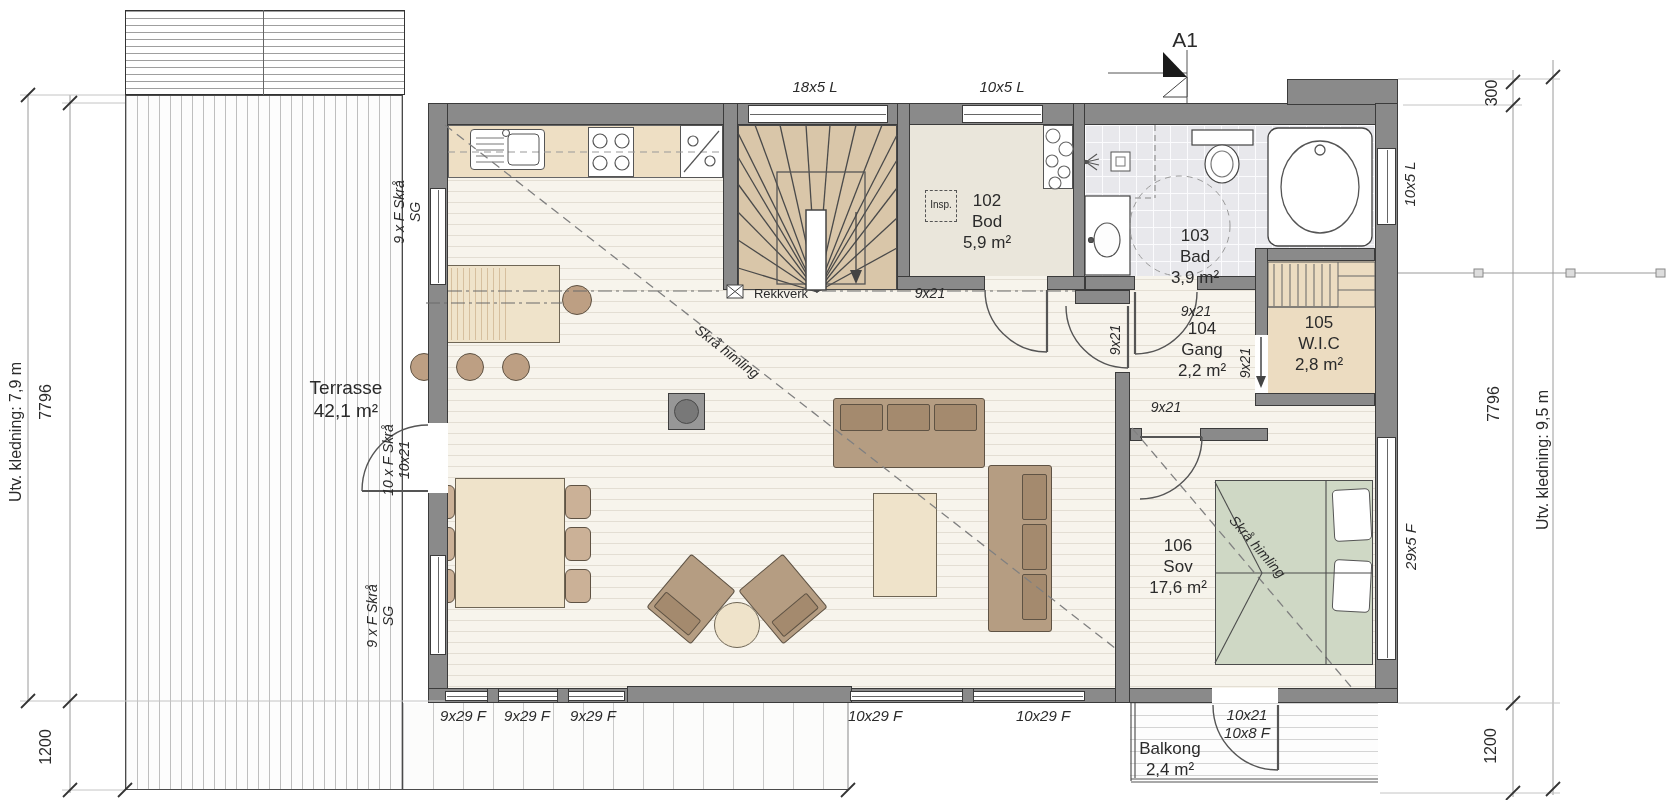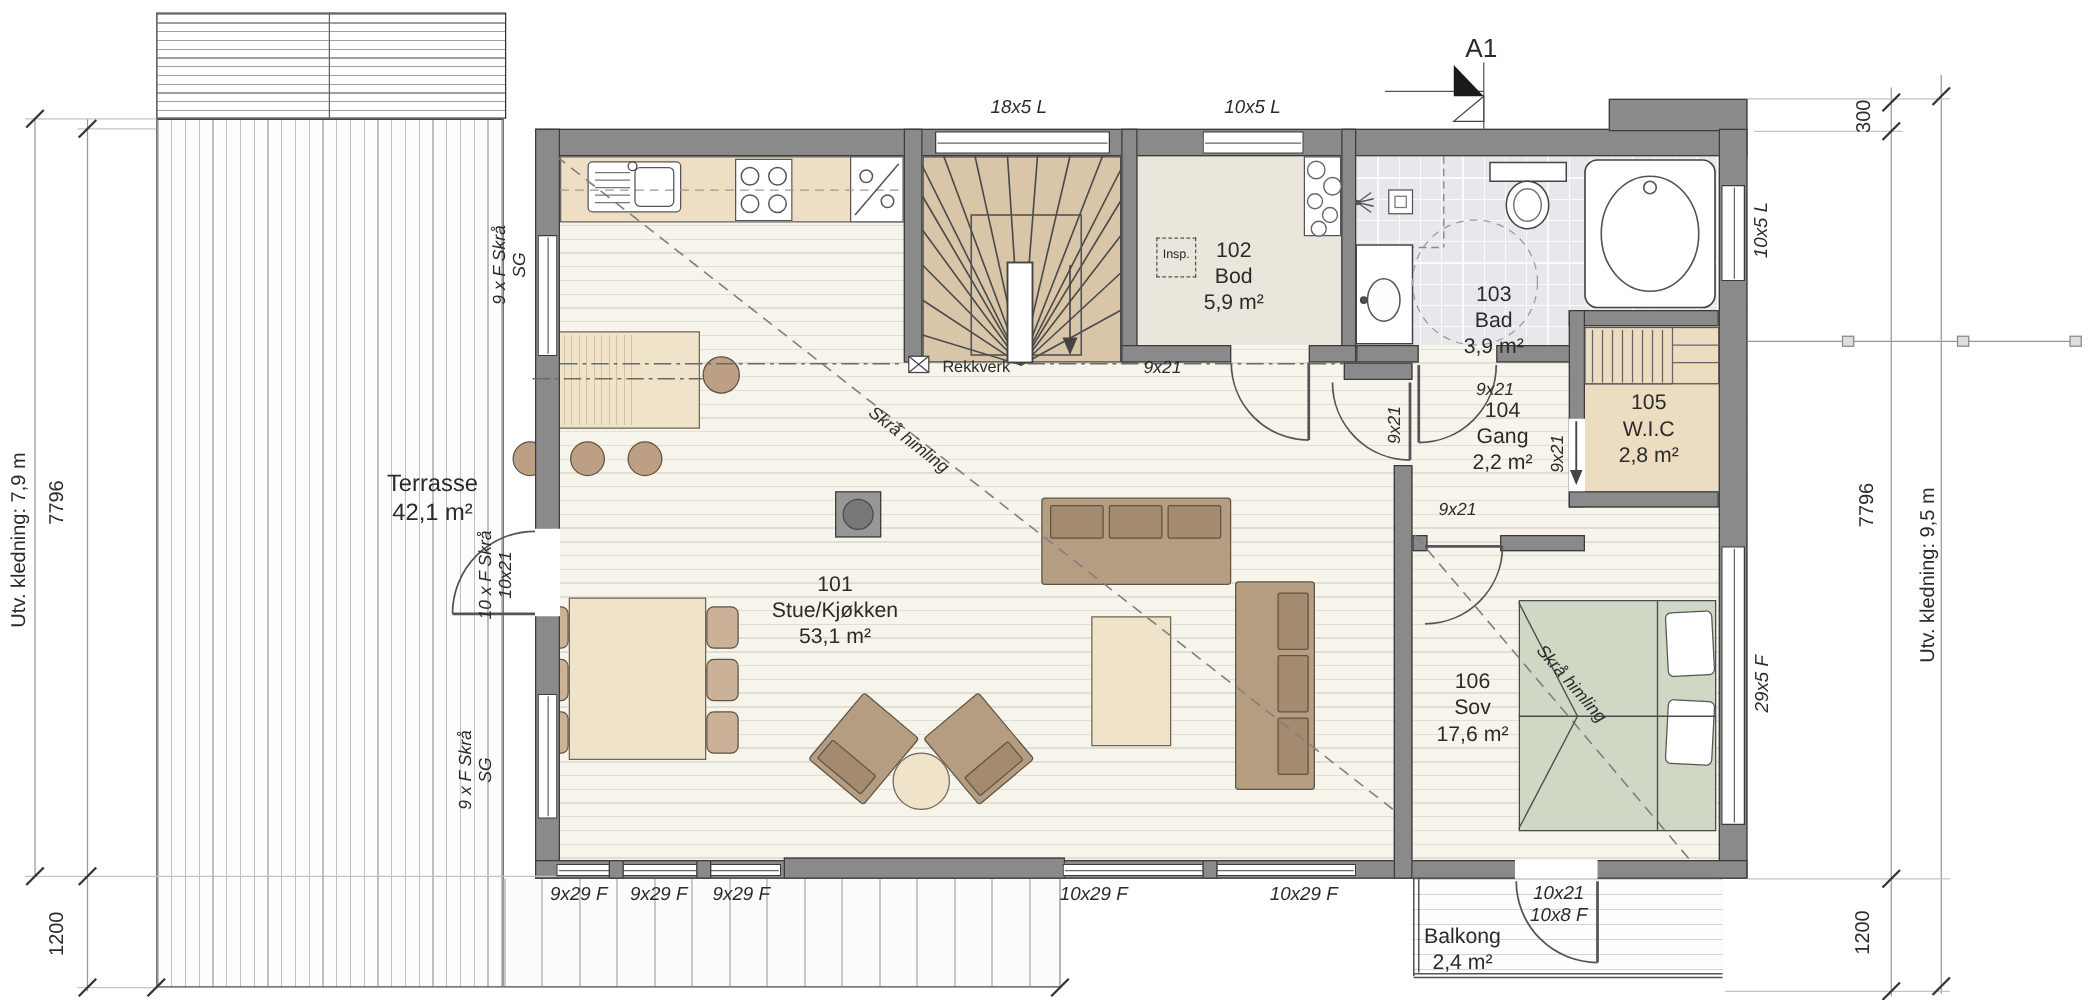--- a/index.html
+++ b/index.html
@@ -319,25 +319,20 @@
       <line x1="1108" y1="73" x2="1187" y2="73" stroke="#555"></line>
       <polygon points="1163,52 1187,77 1163,77" fill="#1a1a1a"></polygon>
       <polygon points="1187,77 1163,97 1187,97" fill="#fff" stroke="#444"></polygon>
       <line x1="1398" y1="273" x2="1665" y2="273" stroke="#999"></line>
       <rect x="1474" y="269" width="9" height="8" fill="#ddd" stroke="#888"></rect>
       <rect x="1566" y="269" width="9" height="8" fill="#ddd" stroke="#888"></rect>
       <rect x="1656" y="269" width="9" height="8" fill="#ddd" stroke="#888"></rect>
     </g>
   </svg>
 
-  <div class="lbl room-lbl" style="left:668px;top:488px;">
-    <div>101</div>
-      <div>Stue/Kjøkken</div>
-      <div>53,1 m²</div>
-  </div>
   <div class="lbl room-lbl" style="left:987px;top:221px;">
     <div>102</div>
       <div>Bod</div>
       <div>5,9 m²</div>
   </div>
   <div class="lbl room-lbl" style="left:1195px;top:220px;margin-top:36px;">
     <div>103</div>
       <div>Bad</div>
       <div>3,9 m²</div>
   </div>

